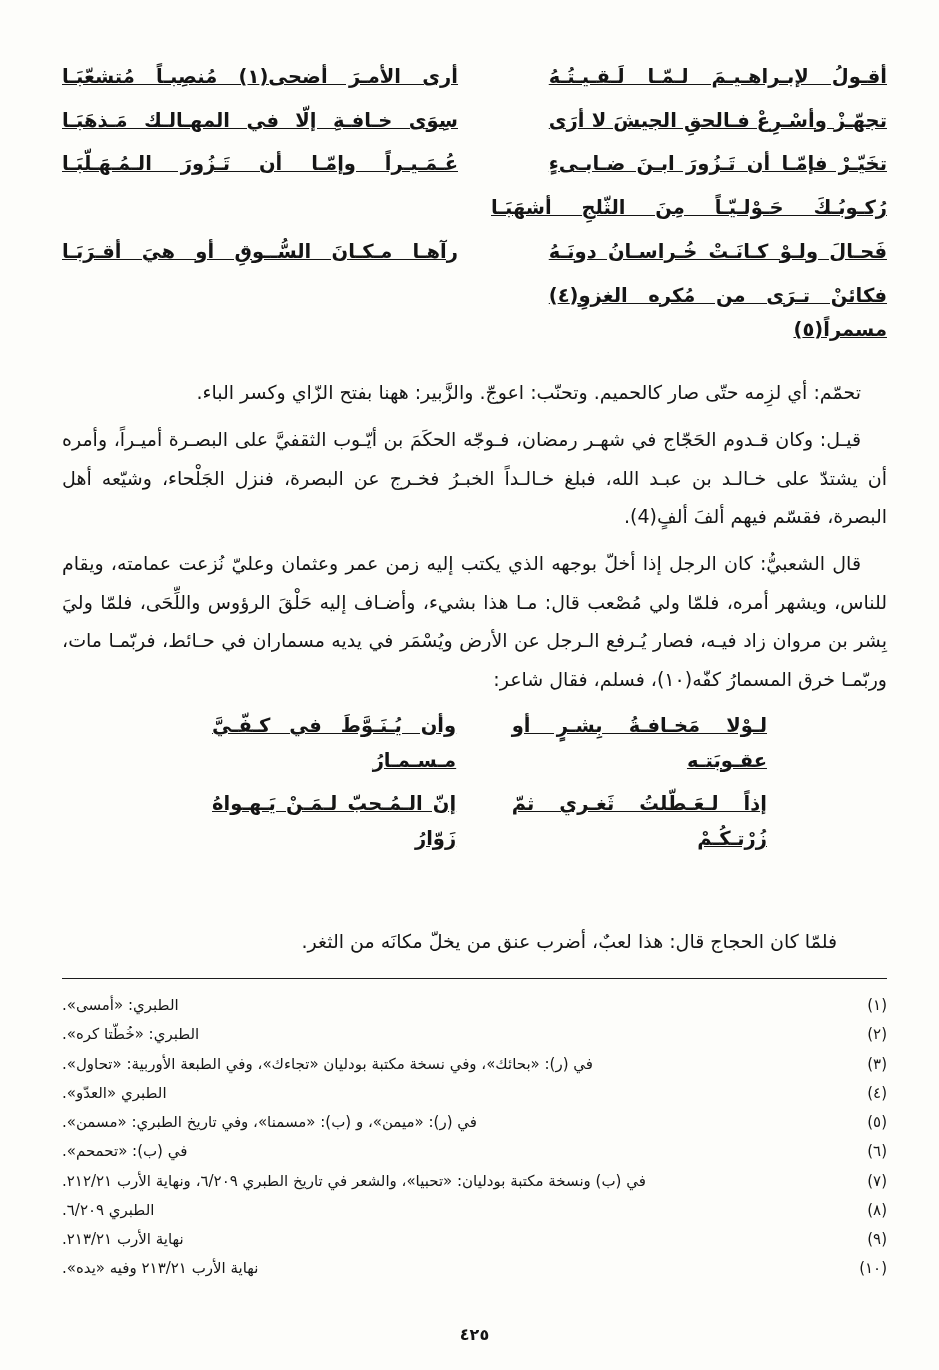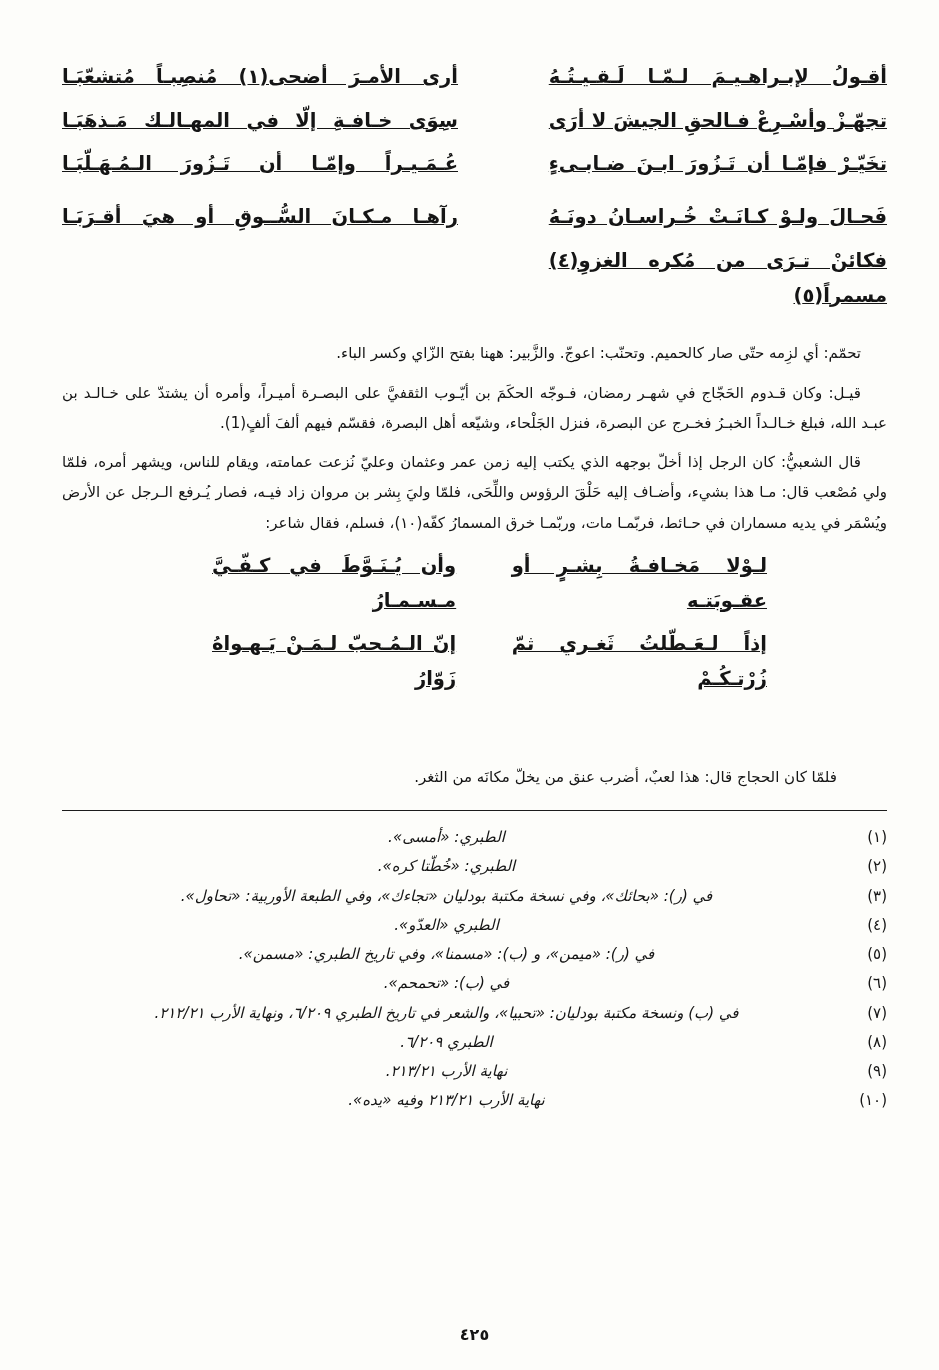--- a/index.html
+++ b/index.html
@@ -38,41 +38,41 @@
   }
   .poem-main .h-first  { width: 41%; }
   .poem-main .h-second { width: 48%; }
 
   .poem-inner { padding: 2px 120px 2px 150px; margin-bottom: 6px; }
   .poem-inner .h-first  { width: 46%; }
   .poem-inner .h-second { width: 44%; }
 
   
   .prose {
-    font-size: 15px;
+    font-size: 19px;
     line-height: 2.02;
     text-align: justify;
     text-indent: 26px;
     margin-bottom: 9px;
   }
   .closing { text-indent: 50px; margin-bottom: 4px; margin-top: 48px; }
 
   
   .footnotes {
     margin-top: 14px;
     border-top: 1.5px solid #1c1c1c;
     padding-top: 12px;
   }
   .footnote {
     display: flex;
     font-size: 15px;
     line-height: 1.95;
   }
   .fn-num  { flex: 0 0 56px; }
-  .fn-text { flex: 1; text-align: center; font-style: italic; }
+  .fn-text { flex: 1; text-align: left; }
 
   
   .page-number {
     margin-top: auto;
     text-align: center;
     font-size: 16px;
     font-weight: bold;
     padding-top: 10px;
   }
 </style>
@@ -88,32 +88,33 @@
       </div>
       <div class="verse-row">
         <div class="hemistich h-first">تجهّـزْ وأسْـرِعْ فـالحقِ الجيشَ لا أرَى</div>
         <div class="hemistich h-second">سِوَى خـافـةِ إلّا في المهـالـك مَـذهَبَـا</div>
       </div>
       <div class="verse-row">
         <div class="hemistich h-first">تخَيّـرْ فإمّـا أن تَـزُورَ ابـنَ ضـابـىءٍ</div>
         <div class="hemistich h-second">عُـمَـيـراً وإمّـا أن تَـزُورَ الـمُـهَـلّبَـا</div>
       </div>
       <div class="verse-row">
+        <div class="hemistich h-second">رُكـوبُـكَ حَـوْلـيّـاً مِنَ الثّلجِ أشهَبَـا</div>
       </div>
       <div class="verse-row">
         <div class="hemistich h-first">فَحـالَ ولـوْ كـانَـتْ خُـراسـانُ دونَـهُ</div>
         <div class="hemistich h-second">رآهـا مـكـانَ السُّــوقِ أو هيَ أقـرَبَـا</div>
       </div>
       <div class="verse-row">
         <div class="hemistich h-first">فكائنْ تـرَى من مُكره الغزوِ(٤) مسمراً(٥)</div>
       </div>
     </section>
 
   <p class="prose">تحمّم: أي لزِمه حتّى صار كالحميم. وتحنّب: اعوجّ. والزَّبير: ههنا بفتح الزّاي وكسر الباء.</p>
-  <p class="prose">قيـل: وكان قـدوم الحَجّاج في شهـر رمضان، فـوجّه الحكَمَ بن أيّـوب الثقفيَّ على البصـرة أميـراً، وأمره أن يشتدّ على خـالـد بن عبـد الله، فبلغ خـالـداً الخبـرُ فخـرج عن البصرة، فنزل الجَلْحاء، وشيّعه أهل البصرة، فقسّم فيهم ألفَ ألفٍ(1).</p>
+  <p class="prose">قيـل: وكان قـدوم الحَجّاج في شهـر رمضان، فـوجّه الحكَمَ بن أيّـوب الثقفيَّ على البصـرة أميـراً، وأمره أن يشتدّ على خـالـد بن عبـد الله، فبلغ خـالـداً الخبـرُ فخـرج عن البصرة، فنزل الجَلْحاء، وشيّعه أهل البصرة، فقسّم فيهم ألفَ ألفٍ(4).</p>
   <p class="prose">قال الشعبيُّ: كان الرجل إذا أخلّ بوجهه الذي يكتب إليه زمن عمر وعثمان وعليّ نُزعت عمامته، ويقام للناس، ويشهر أمره، فلمّا ولي مُصْعب قال: مـا هذا بشيء، وأضـاف إليه حَلْقَ الرؤوس واللِّحَى، فلمّا وليَ بِشر بن مروان زاد فيـه، فصار يُـرفع الـرجل عن الأرض ويُسْمَر في يديه مسماران في حـائط، فربّمـا مات، وربّمـا خرق المسمارُ كفّه(١٠)، فسلم، فقال شاعر:</p>
 
   <section class="poem poem-inner" id="poem2">
       <div class="verse-row">
         <div class="hemistich h-first">لـوْلا مَخـافـةُ بِشـرٍ أو عقـوبَتـه</div>
         <div class="hemistich h-second">وأن يُـنَـوَّطَ في كـفّـيَّ مـسـمـارُ</div>
       </div>
       <div class="verse-row">
         <div class="hemistich h-first">إذاً لـعَـطّلتُ ثَغـري ثمّ زُرْتـكُـمْ</div>
         <div class="hemistich h-second">إنّ الـمُـحبّ لـمَـنْ يَـهـواهُ زَوّارُ</div>

